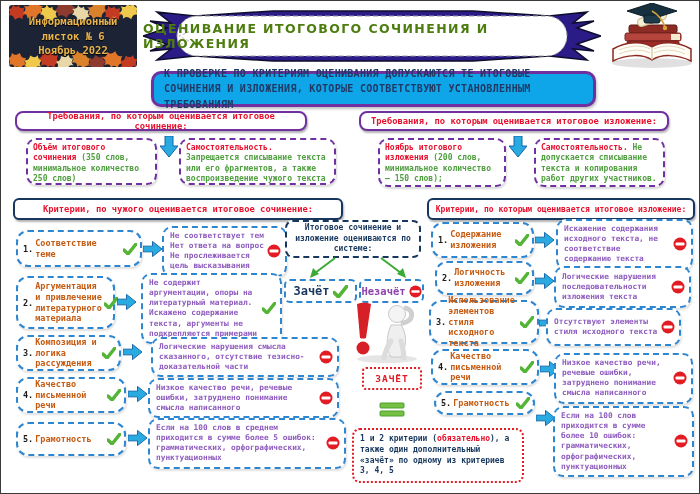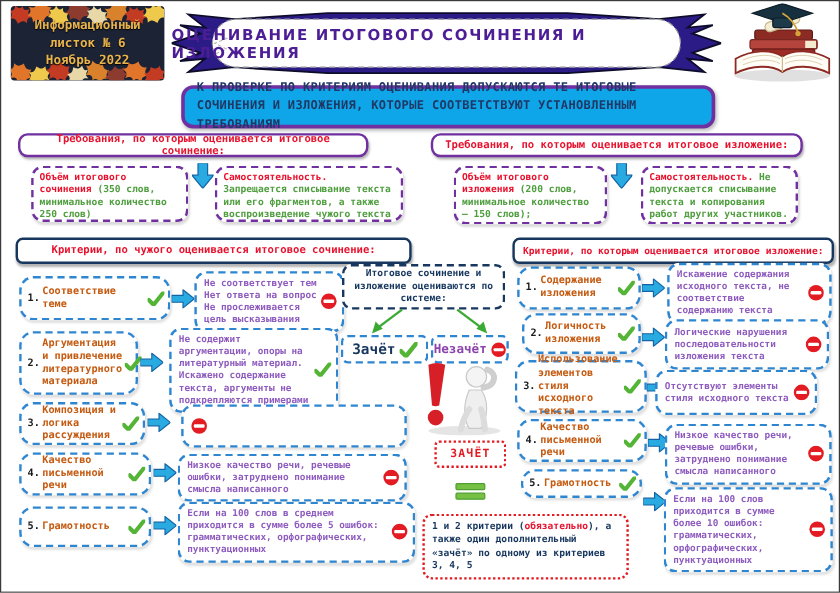--- a/index.html
+++ b/index.html
@@ -8,21 +8,21 @@
   .stage { position:relative; width:700px; height:494px; background:#fff; border:1px solid #3a3a3a; overflow:hidden; }
   .abs { position:absolute; }
 
   
   .plate { background:#1c2335; border-radius:3px; overflow:hidden; }
   .plate-text { position:absolute; inset:0; display:flex; flex-direction:column; align-items:center; justify-content:center;
                 color:#e9b44c; font-weight:bold; font-size:10.5px; line-height:1.4; text-align:center; text-shadow:0 1px 1px #000; }
 
   
   .banner-text { position:absolute; inset:0; display:flex; align-items:center; justify-content:center;
-                 color:#4c1d95; font-family:"DejaVu Sans",sans-serif; font-weight:bold; font-size:12.5px; letter-spacing:1.4px; }
+                 color:#4d7c0f; font-family:"DejaVu Sans",sans-serif; font-weight:bold; font-size:12.5px; letter-spacing:1.4px; }
 
   .subtitle { border:3px solid #7030a0; border-radius:10px; background:#0ea5e9; color:#1f3864; font-weight:bold; font-size:10px;
               line-height:1.55; display:flex; align-items:center; justify-content:center; text-align:left; padding:2px 10px;
               letter-spacing:.3px; box-shadow:1px 2px 3px rgba(0,0,0,.25); }
 
   .hdr { background:#fff; border-radius:8px; display:flex; align-items:center; justify-content:center; text-align:center;
          font-weight:bold; color:#e8112d; box-shadow:1px 2px 2px rgba(0,0,0,.3); padding:1px 4px; }
   .hdr.purple { border:2px solid #7030a0; font-size:8.8px; }
   .hdr.navy   { border:2px solid #17375e; border-radius:6px; font-size:8.8px; }
 
@@ -130,21 +130,21 @@
     <span class="lead">Объём итогового сочинения</span><span> (350 слов, минимальное количество 250 слов)</span>
   </div>
   <svg class="abs" style="left:159px; top:135px;" width="18" height="21" viewBox="0 0 18 21">
     <polygon points="5,0 13,0 13,10 18,10 9,21 0,10 5,10" fill="#29abe2" stroke="#1464a5" stroke-width="1"></polygon>
   </svg>
   <div class="abs pbox" style="left:178px; top:137px; width:157px; height:47px;">
     <span class="lead">Самостоятельность.</span><span> Запрещается списывание текста или его фрагментов, а также воспроизведение чужого текста</span>
   </div>
 
   <div class="abs pbox" style="left:377px; top:137px; width:128px; height:49px;">
-    <span class="lead">Объём итогового изложения</span><span> (200 слов, минимальное количество – 150 слов);</span>
+    <span class="lead">Ноябрь итогового изложения</span><span> (200 слов, минимальное количество – 150 слов);</span>
   </div>
   <svg class="abs" style="left:508px; top:135px;" width="18" height="21" viewBox="0 0 18 21">
     <polygon points="5,0 13,0 13,10 18,10 9,21 0,10 5,10" fill="#29abe2" stroke="#1464a5" stroke-width="1"></polygon>
   </svg>
   <div class="abs pbox" style="left:533px; top:137px; width:131px; height:49px;">
     <span class="lead">Самостоятельность.</span><span> Не допускается списывание текста и копирования работ других участников.</span>
   </div>
 
   <div class="abs hdr navy" style="left:12px; top:197px; width:330px; height:22px;">Критерии, по чужого оценивается итоговое сочинение:</div>
   <div class="abs hdr navy" style="left:426px; top:197px; width:268px; height:22px; font-size:8px;">Критерии, по которым оценивается итоговое изложение:</div>
@@ -191,20 +191,21 @@
     <span class="num">3.</span>
     <span class="lbl">Композиция и логика рассуждения</span>
     <svg class="icon" width="14" height="12" viewBox="0 0 14 12">
         <polyline points="1,7 5,11 13,1" fill="none" stroke="#54b435" stroke-width="3.4" stroke-linecap="round"></polyline>
       </svg>
   </div>
   <svg class="abs" style="left:122px; top:343px;" width="19" height="16" viewBox="0 0 20 16">
       <polygon points="0,5 10,5 10,0 20,8 10,16 10,11 0,11" fill="#29abe2" stroke="#1464a5" stroke-width="1"></polygon>
     </svg>
   <div class="abs dbox" style="left:150px; top:336px; width:188px; min-height:36px;">
+    <span class="txt">Логические нарушения смысла сказанного, отсутствие тезисно-доказательной части</span>
     <svg class="icon" width="14" height="14" viewBox="0 0 14 14">
         <circle cx="7" cy="7" r="6.5" fill="#e31b23"></circle>
         <rect x="2.5" y="5.6" width="9" height="2.8" rx="1" fill="#fff"></rect>
       </svg>
   </div>
 
   <div class="abs lbox" style="left:15px; top:376px; width:110px; height:36px;">
     <span class="num">4.</span>
     <span class="lbl">Качество письменной речи</span>
     <svg class="icon" width="14" height="12" viewBox="0 0 14 12">

